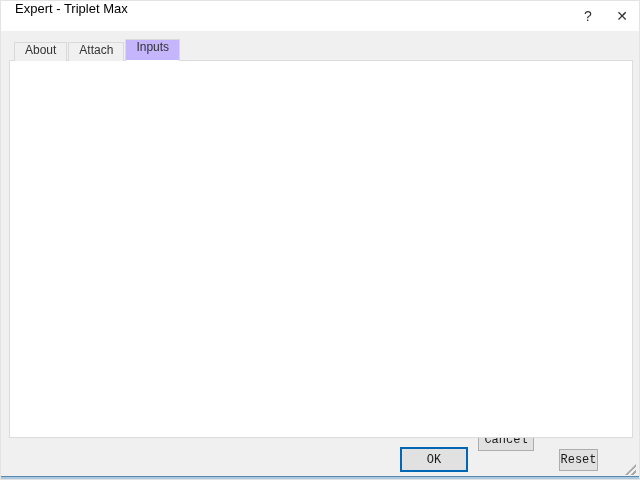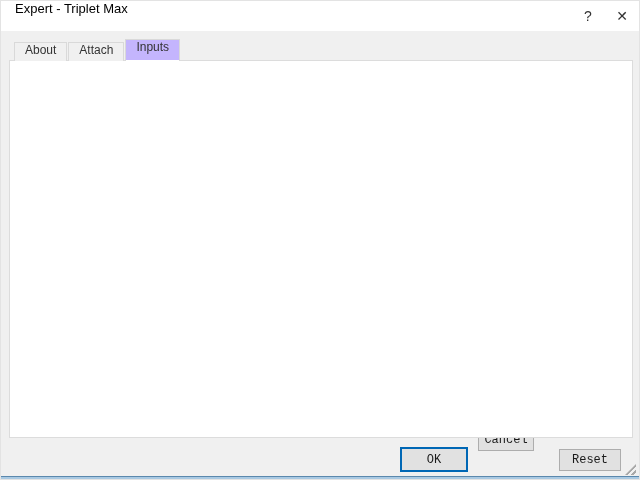--- a/index.html
+++ b/index.html
@@ -52,21 +52,21 @@
   .sb-thumb { position:absolute; left:1px; top:17px; width:14px; height:93px; background:#cdcdcd; }
 
   
   .btn { position:absolute; background:#e1e1e1; border:1px solid #adadad; font-size:12px; color:#1a1a1a; display:flex; align-items:center; justify-content:center; font-family:Liberation Mono, monospace; }
   .btn-load { left:519px; top:378px; width:104px; height:20px; }
   .btn-save { left:519px; top:411px; width:104px; height:20px; }
 
   
   .btn-ok { left:399px; top:446px; width:68px; height:25px; border:2px solid #0067b5; }
   .btn-cancel { left:477px; top:428px; width:56px; height:22px; }
-  .btn-reset { left:558px; top:448px; width:62px; height:22px; }
+  .btn-reset { left:558px; top:448px; width:39px; height:22px; }
 
   
   .bottom-border { position:absolute; left:0; bottom:0; width:100%; height:3px; background:linear-gradient(#5b88ad 0 40%, #a9c9e2 40% 100%); }
 
   
   .grip { position:absolute; right:3px; bottom:4px; width:11px; height:11px; background:repeating-linear-gradient(-45deg, transparent 0 2px, #a8a8a8 2px 4px); clip-path:polygon(100% 0, 100% 100%, 0 100%); }
 </style>
 </head>
 <body>
 

